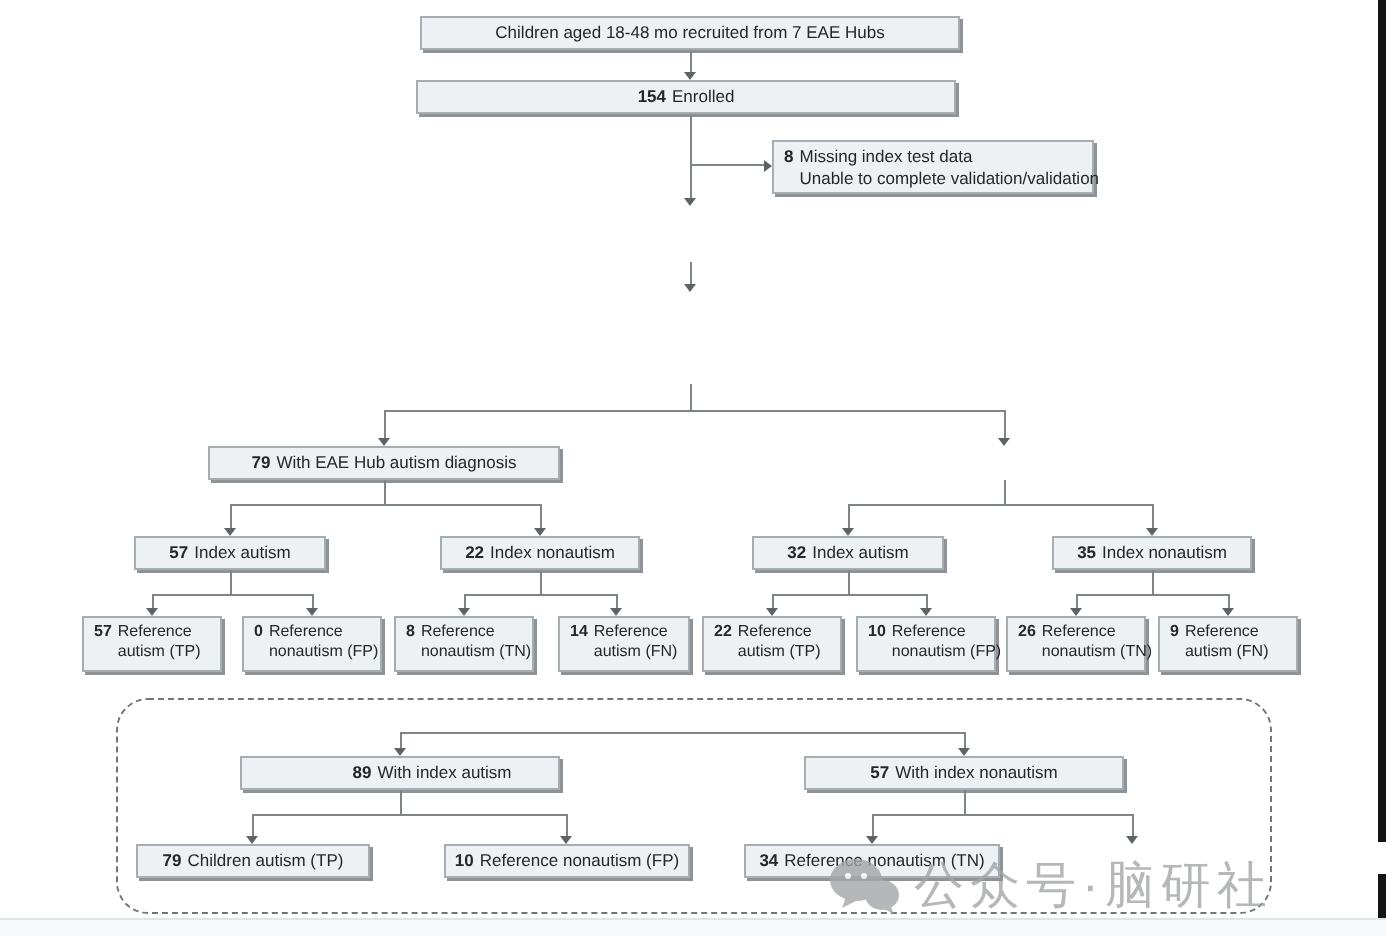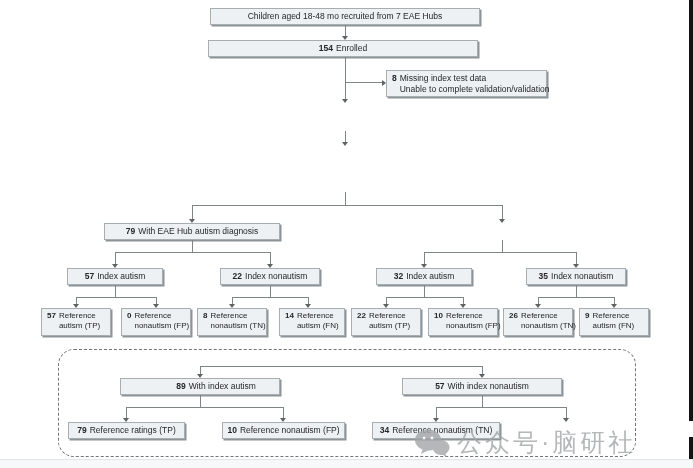--- a/index.html
+++ b/index.html
@@ -140,21 +140,21 @@
     <span class="num">89</span>
     <span>With index autism</span>
   </div>
   <div class="box" style="left:402px;top:378px;width:160px;height:17px;">
     <span class="num">57</span>
     <span>With index nonautism</span>
   </div>
 
   <div class="box" style="left:68px;top:422px;width:117px;height:17px;">
     <span class="num">79</span>
-    <span>Reference ratings (TP)</span>
+    <span>Children autism (TP)</span>
   </div>
   <div class="box" style="left:222px;top:422px;width:123px;height:17px;">
     <span class="num">10</span>
     <span>Reference nonautism (FP)</span>
   </div>
   <div class="box" style="left:372px;top:422px;width:128px;height:17px;">
     <span class="num">34</span>
     <span>Reference nonautism (TN)</span>
   </div>
 

